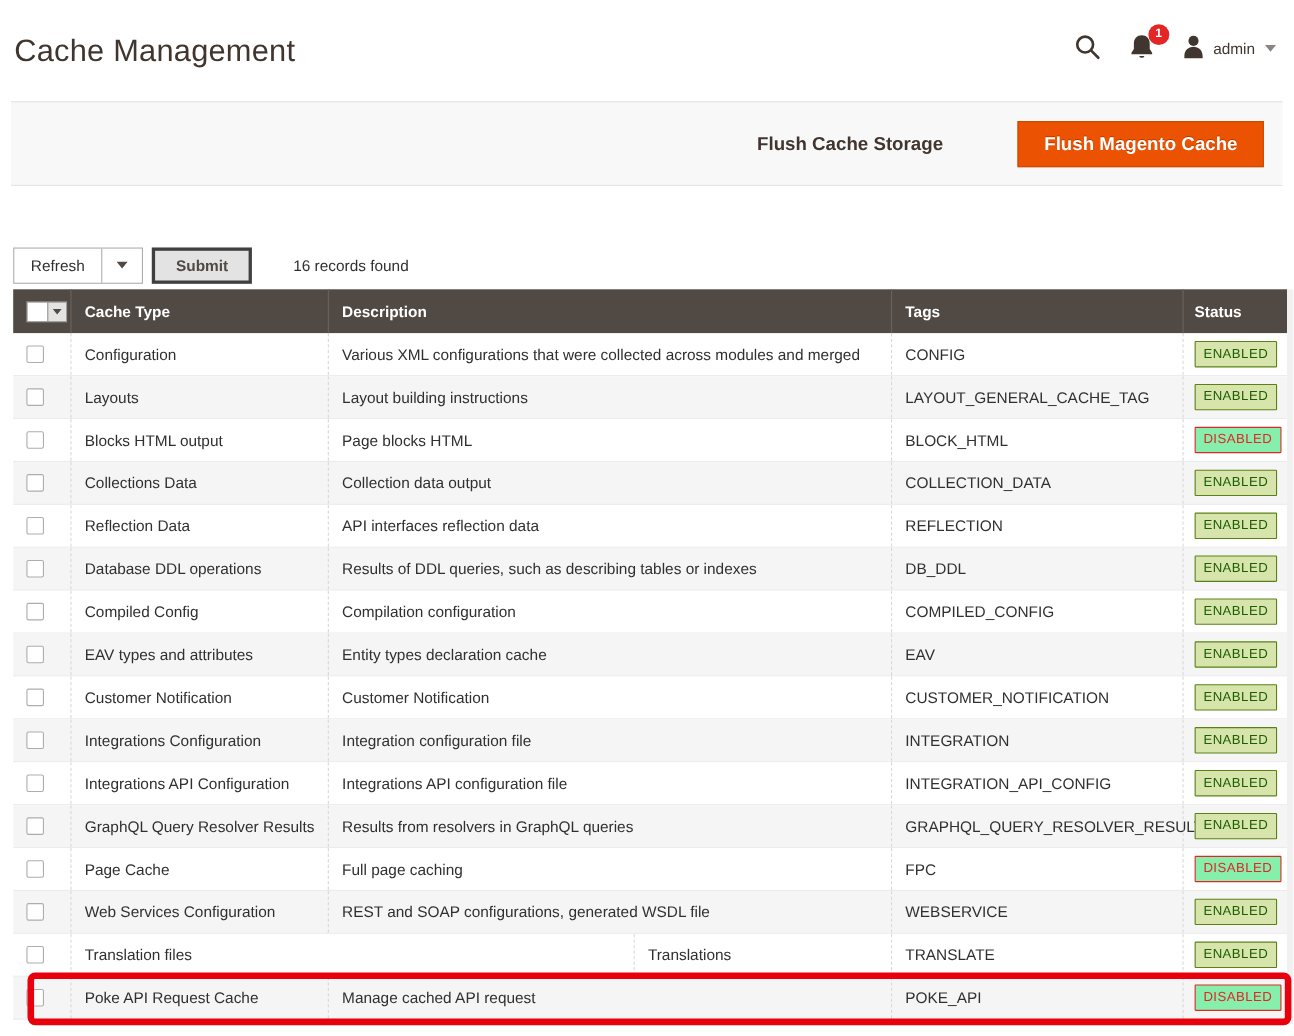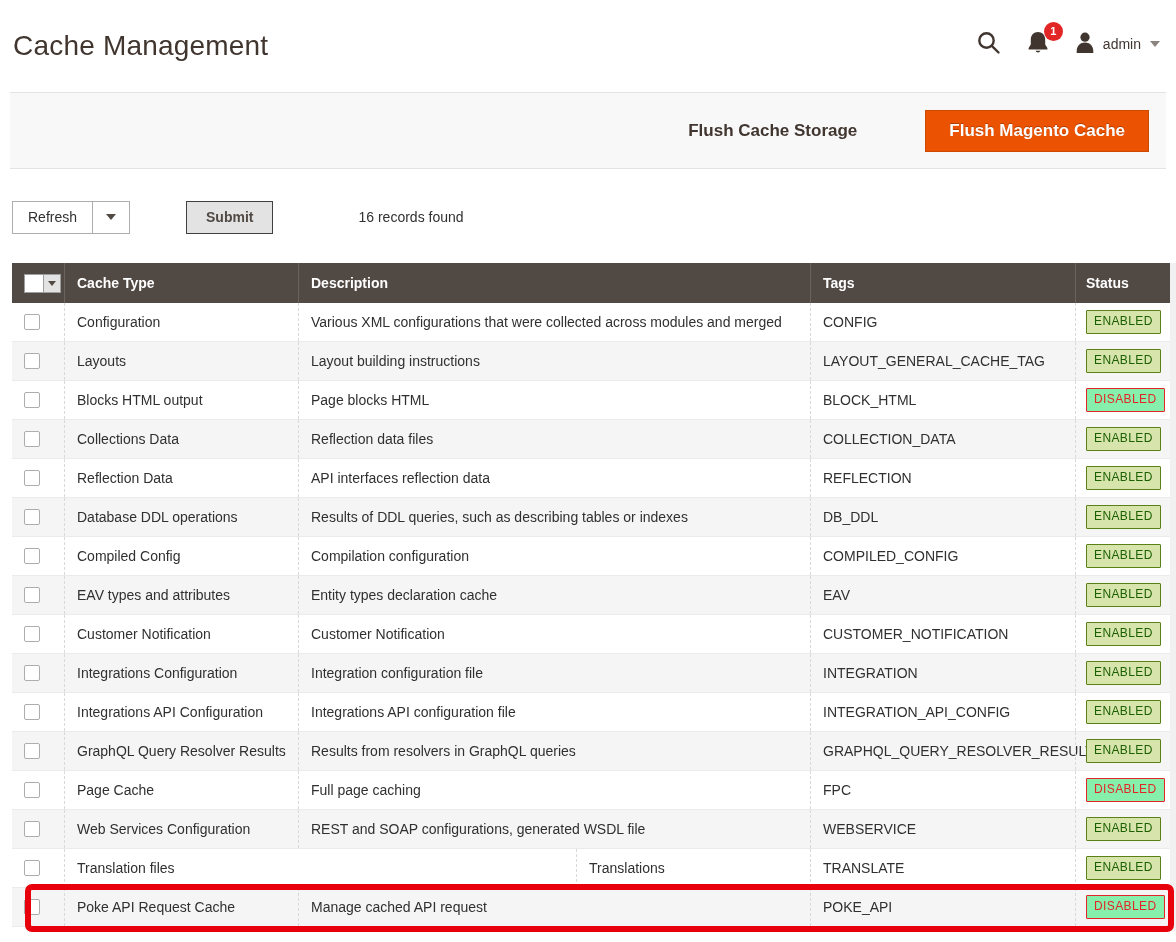--- a/index.html
+++ b/index.html
@@ -42,32 +42,32 @@
     background:none; border:none; cursor:pointer;
     font-family:inherit; font-size:17px; font-weight:600; color:#41362f; padding:0;
   }
   .btn-primary {
     background:#eb5202; border:1px solid #cb4a02; cursor:pointer;
     font-family:inherit; font-size:17px; font-weight:600; color:#fff;
     padding:10px 23px; text-shadow:0 -1px 0 rgba(0,0,0,.25);margin-left:24px;
   }
 
   
-  .toolbar { position:absolute; top:200px; left:12px; right:12px; height:34px; display:flex; align-items:center;gap:48px; }
+  .toolbar { position:absolute; top:224px; left:12px; right:12px; height:34px; display:flex; align-items:center; }
   .refresh-select {
     display:inline-flex; height:33px; background:#fff; border:1px solid #adadad; cursor:pointer;
   }
   .refresh-select .sel-label { padding:0 15px; line-height:31px; font-size:14px; color:#303030; }
   .refresh-select .sel-caret {
     width:37px; border-left:1px solid #adadad; display:flex; align-items:center; justify-content:center;
   }
   .tri-down { width:0; height:0; border-left:5px solid transparent; border-right:5px solid transparent; border-top:6px solid #514943; }
   .btn-submit {
     margin-left:8px; height:33px; padding:0 19px; cursor:pointer;
-    background:#e3e3e3; border:1px solid #404040;
+    background:#e3e3e3; border:3px solid #404040;
     font-family:inherit; font-size:14px; font-weight:600; color:#514943;
   }
   .records-found { margin-left:37px; font-size:14px; color:#303030; }
 
   
   .grid { position:absolute; top:263px; left:12px; width:1158px; }
   .grid-header {
     display:flex; height:40px; background:#514943; color:#fff; align-items:center;
     font-size:14px; font-weight:600;
   }
@@ -233,21 +233,21 @@
     </div>
   </div>
       <div class="grid-row alt">
     <div class="cell col-check">
       <span class="checkbox"></span>
     </div>
     <div class="cell col-type">
       <span>Collections Data</span>
     </div>
     <div class="cell col-desc">
-      <span>Reflection data files</span>
+      <span>Collection data output</span>
     </div>
     <div class="cell col-tags">
       <span>COLLECTION_DATA</span>
     </div>
     <div class="cell col-status">
       <span class="badge badge-enabled">ENABLED</span>
     </div>
   </div>
       <div class="grid-row">
     <div class="cell col-check">

